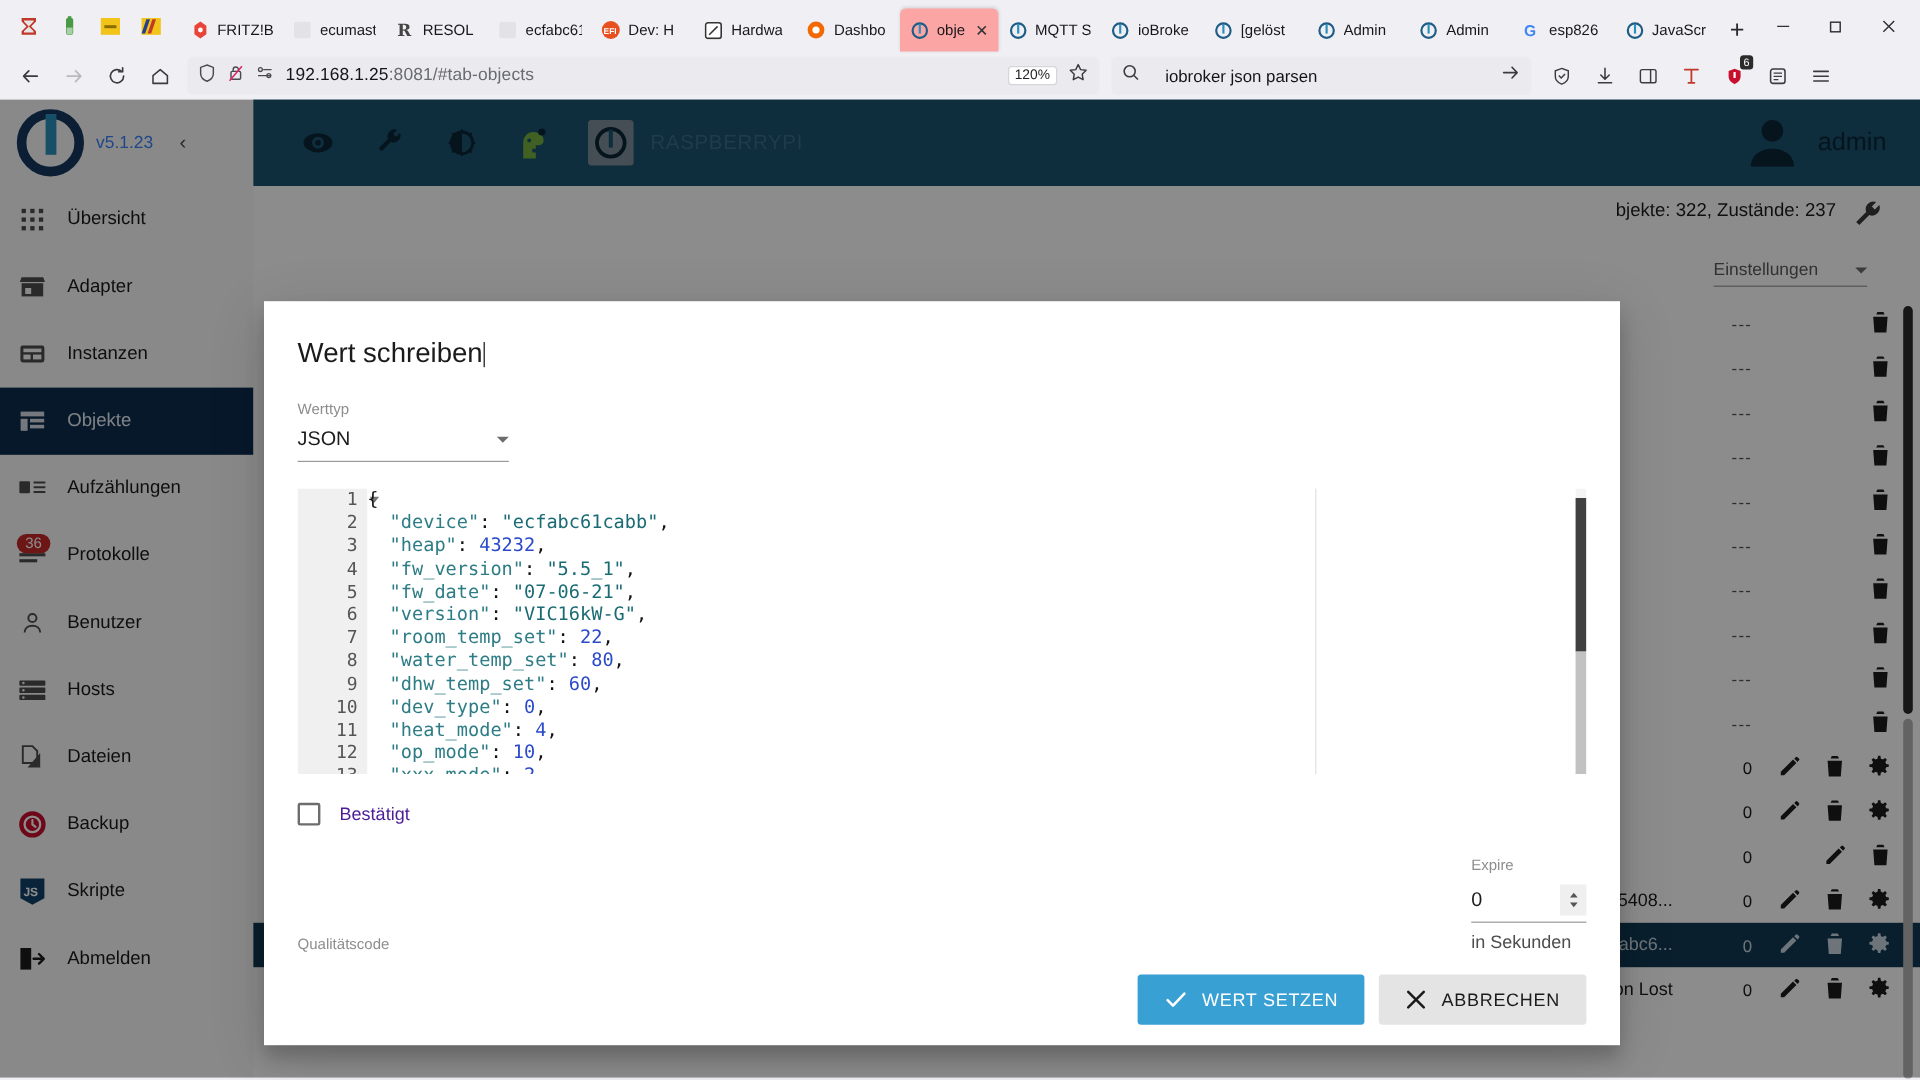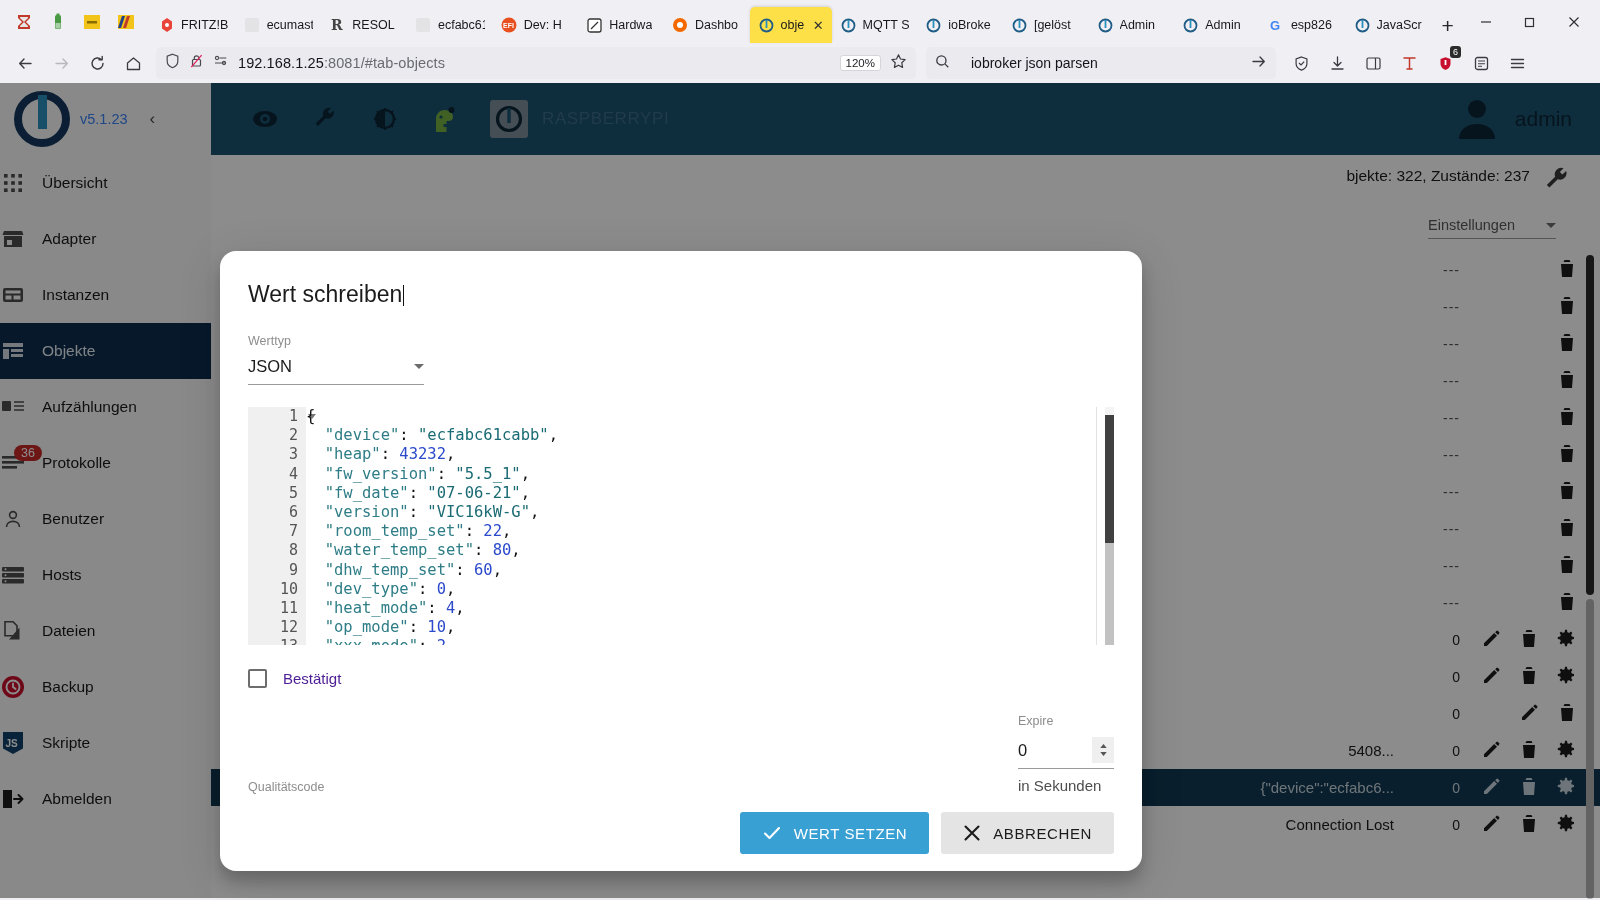--- a/index.html
+++ b/index.html
@@ -19,21 +19,21 @@
   }
   .sys-icons { display: flex; align-items: center; gap: 14px; height: 43px; padding: 0 14px 0 8px; }
   .sysicon { width: 20px; height: 20px; display: block; border-radius: 2px; }
 
   .tab {
     height: 36px; min-width: 0; flex: 0 1 88px;
     display: flex; align-items: center; gap: 6px;
     padding: 0 8px; border-radius: 5px 5px 0 0;
     font-size: 12.5px; color: #18181b; white-space: nowrap; overflow: hidden;
   }
-  .tab.active { background: #fde047; box-shadow: 0 -1px 3px rgba(0,0,0,.12); flex: 0 0 82px; }
+  .tab.active { background: #fca5a5; box-shadow: 0 -1px 3px rgba(0,0,0,.12); flex: 0 0 82px; }
   .tab .favicon { width: 17px; height: 17px; flex: 0 0 17px; display:flex; align-items:center; justify-content:center;}
   .tab .tlabel { overflow: hidden; text-overflow: clip; font-size: 12.5px; }
   .tab .tclose { margin-left: auto; font-size: 13px; color: #333; }
   .newtab { width: 34px; height: 34px; display:flex; align-items:center; justify-content:center;
             font-size: 21px; color: #28282b; font-weight: 300;}
   .wincontrols { margin-left: auto; display: flex; align-items: center; height: 43px; }
   .wc { width: 44px; height: 40px; display:flex; align-items:center; justify-content:center; color:#303033; }
 
   #navbar { height: 40px; display: flex; align-items: center; gap: 2px; padding: 0 8px; background:#f0f0f4;}
   .navbtn { width: 34px; height: 32px; display:flex; align-items:center;justify-content:center; color:#3a3a40;}
@@ -60,21 +60,21 @@
     position:absolute; left:0; top:0; width:211px; height:815px;
     background:#fafafa; z-index: 3;
   }
   #sidebar-logo { height: 72px; display:flex; align-items:center; padding-left: 14px; gap: 10px; }
   .iob-logo { width: 56px; height: 56px; position: relative; }
   .iob-logo .ring { position:absolute; inset:0; border-radius:50%; border: 8px solid #14385e; }
   .iob-logo .bar { position:absolute; left:50%; top:4px; margin-left:-4px; width:9px; height:34px; background:#2a8fbd;}
   .ver { font-size: 14.5px; color:#3b82f6; }
   .collapse { margin-left: 12px; font-size: 17px; color:#4b4b4b; }
 
-  .s-item { height: 56px; display:flex; align-items:center; gap: 16px; padding-left: 0;
+  .s-item { height: 56px; display:flex; align-items:center; gap: 16px; padding-left: 14px;
             font-size: 15.5px; color:#1a1a1a; position: relative;}
   .s-item.sel { background: #0b2d4e; color: #e9eef3; }
   .s-ico { width: 26px; height: 26px; display:flex; align-items:center; justify-content:center; flex:0 0 26px; }
   .badge-red { position:absolute; left: 14px; top: 10px; background:#c62828; color:#fff;
                font-size: 12.5px; border-radius: 10px; padding: 1px 7px; z-index: 2;}
 
   #content { position:absolute; left:211px; top:0; right:0; height:815px; background:#ffffff; }
   #app-header { height: 72px; background:#1b5270; display:flex; align-items:center; padding-left: 39px; gap: 30px;}
   .hdr-ico { width:30px; height:30px; display:flex; align-items:center; justify-content:center;}
   .hostname { font-size: 17px; color:#3b6c88; letter-spacing: .6px;}
@@ -101,22 +101,22 @@
   .obj-row .c-acts { flex: 0 0 128px; display:flex; align-items:center; justify-content:flex-end; gap: 18px; padding-right: 12px;}
   .obj-row.sel { background: #113a52; color: #c9d6de; }
   .dashes { color:#555; letter-spacing:1px; }
 
   .vscroll { position:absolute; right: 6px; width: 8px; border-radius: 4px; }
 
   
   #scrim { position:absolute; inset:0; background: rgba(0,0,0,.45); z-index: 10; }
 
   #dialog {
-    position:absolute; left: 220px; top: 168px; width: 922px; height: 620px;
-    background:#fff; border-radius: 16px; z-index: 11;
+    position:absolute; left: 220px; top: 168px; width: 1130px; height: 620px;
+    background:#fff; border-radius: 0; z-index: 11;
     box-shadow: 0 11px 15px rgba(0,0,0,.2), 0 9px 46px rgba(0,0,0,.12);
     display:flex; flex-direction: column;
   }
   .dlg-title { font-size: 23px; color:#1b1b1b; padding: 30px 0 0 28px; }
   .caret { display:inline-block; width:1px; height:21px; background:#111; vertical-align:-4px; margin-left:1px;}
   .dlg-body { padding: 0 28px; flex: 1 1 auto; display:flex; flex-direction:column;}
 
   .field-label { font-size: 12.5px; color:#8d8d8d; margin-top: 26px; }
   .sel-field { margin-top: 9px; width: 176px; border-bottom: 1px solid #9a9a9a;
                display:flex; align-items:center; justify-content:space-between; padding-bottom: 8px;}

